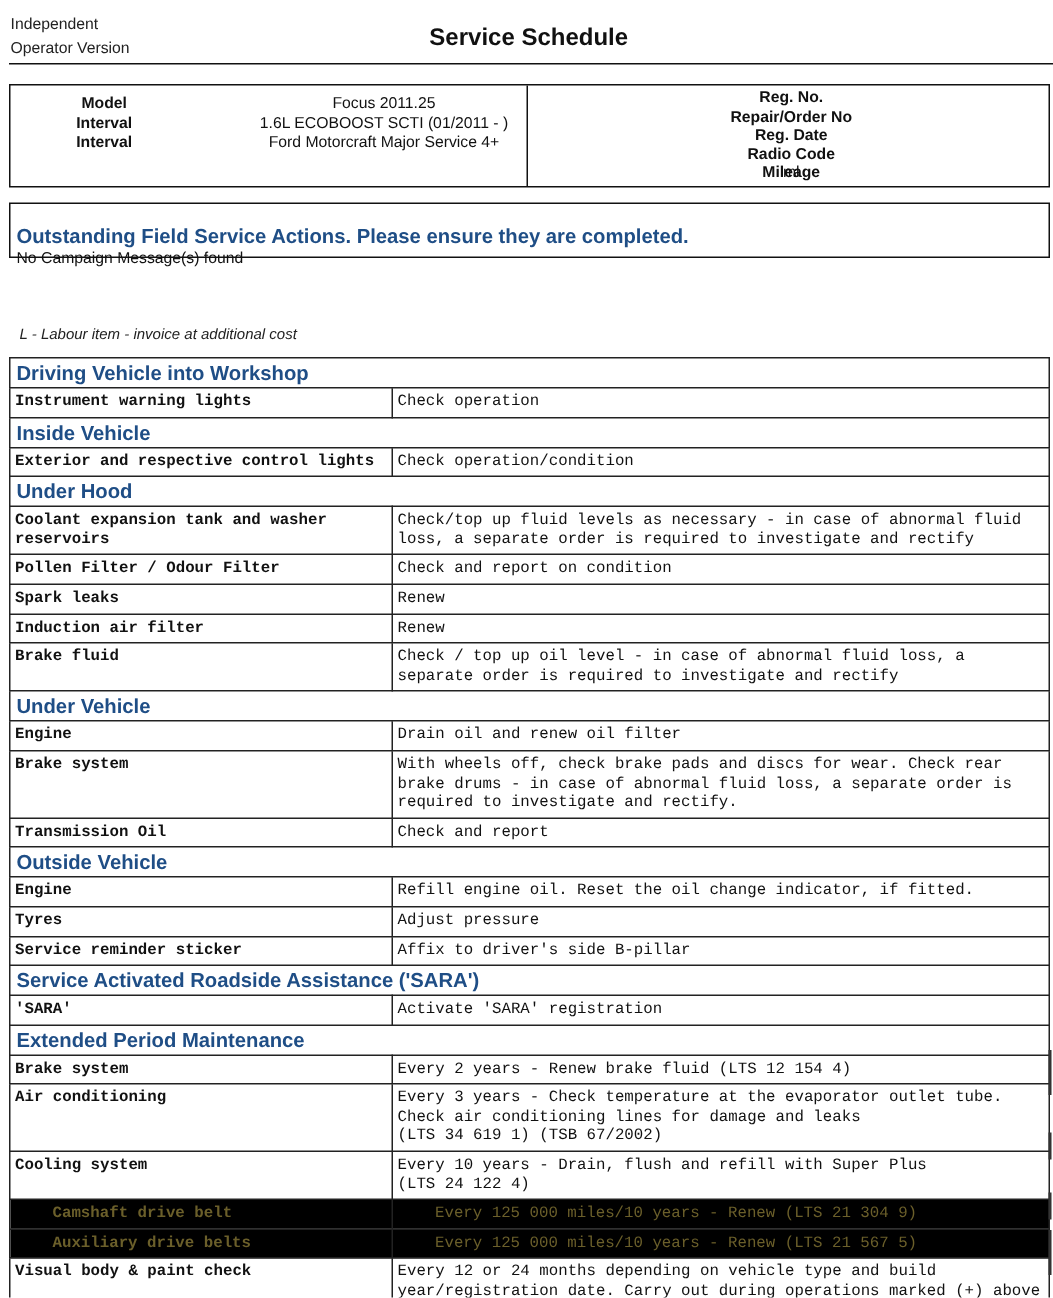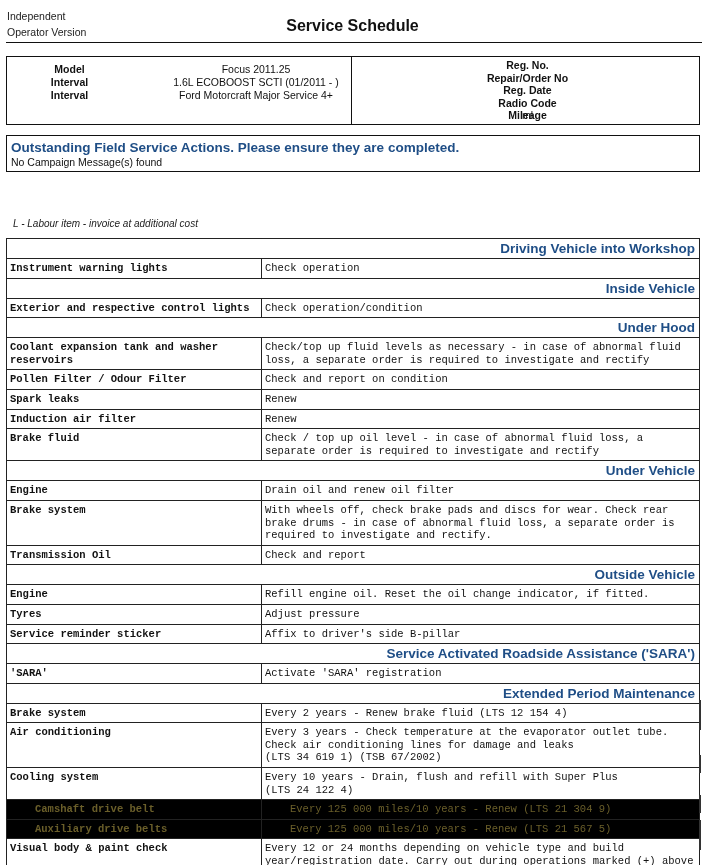--- a/index.html
+++ b/index.html
@@ -12,28 +12,28 @@
 
     .info-box { position: absolute; left: 6px; top: 56px; width: 694px; height: 69px; border: 1.5px solid #111; display: flex; text-align: center; }
     .info-left { width: 345px; border-right: 1.5px solid #111; padding: 6px 0 0 7px; display: grid; grid-template-columns: 111px 1fr; row-gap: 0; line-height: 13px; align-content: start; }
     .info-left .lbl { font-weight: bold; font-size: 10.5px; }
     .info-left .val { font-size: 10.5px; margin-left: 36px; }
     .info-right { flex: 1; padding: 2px 0 0 4px; line-height: 12.6px; position: relative; }
     .info-right .lbl { font-weight: bold; font-size: 10.5px; display: block; }
     .info-right .unit { position: absolute; left: 170px; top: 52px; font-size: 10.5px; }
 
     .fsa-box { position: absolute; left: 6px; top: 135px; width: 694px; height: 37px; border: 1.5px solid #111; padding: 3px 0 0 4px; }
-    .fsa-title { color: #1f4e86; font-weight: bold; font-size: 13.5px; line-height: 17px; }
+    .fsa-title { color: #1f4e86; font-weight: bold; font-size: 13.5px; line-height: 17px; margin-top: 10px; }
     .fsa-msg { font-size: 10.5px; line-height: 12px; }
 
     .legend-note { position: absolute; left: 13px; top: 218px; font-style: italic; font-size: 10px; color: #222; }
 
     .sched { position: absolute; left: 6px; top: 238px; width: 694px; border-collapse: collapse; }
     .sched td { border: 1px solid #222; font-size: 10.5px; vertical-align: top; }
-    .sched tr.section td { color: #1f4e86; font-weight: bold; font-size: 13.5px; padding: 1px 4px 0 4px; height: 20px; line-height: 17px; text-align: right; }
+    .sched tr.section td { color: #1f4e86; font-weight: bold; font-size: 13.5px; padding: 1px 4px 0 4px; height: 20px; line-height: 17px; }
     .sched tr.item td { padding: 3px 3px 3px 3px; line-height: 12.6px; font-family: Liberation Mono, monospace; }
     .sched tr.item td.name { width: 255px; font-weight: bold; }
     .sched tr.item td.action { padding-left: 3px; }
     .sched tr.item.hl td { background: #000000; color: #6b5f2a; padding-left: 28px; }
     .side-mark { position: absolute; left: 699px; width: 3px; border-left: 2px solid #333; }
   </style>
 </head>
 <body>
 
 <div class="hdr-left">

